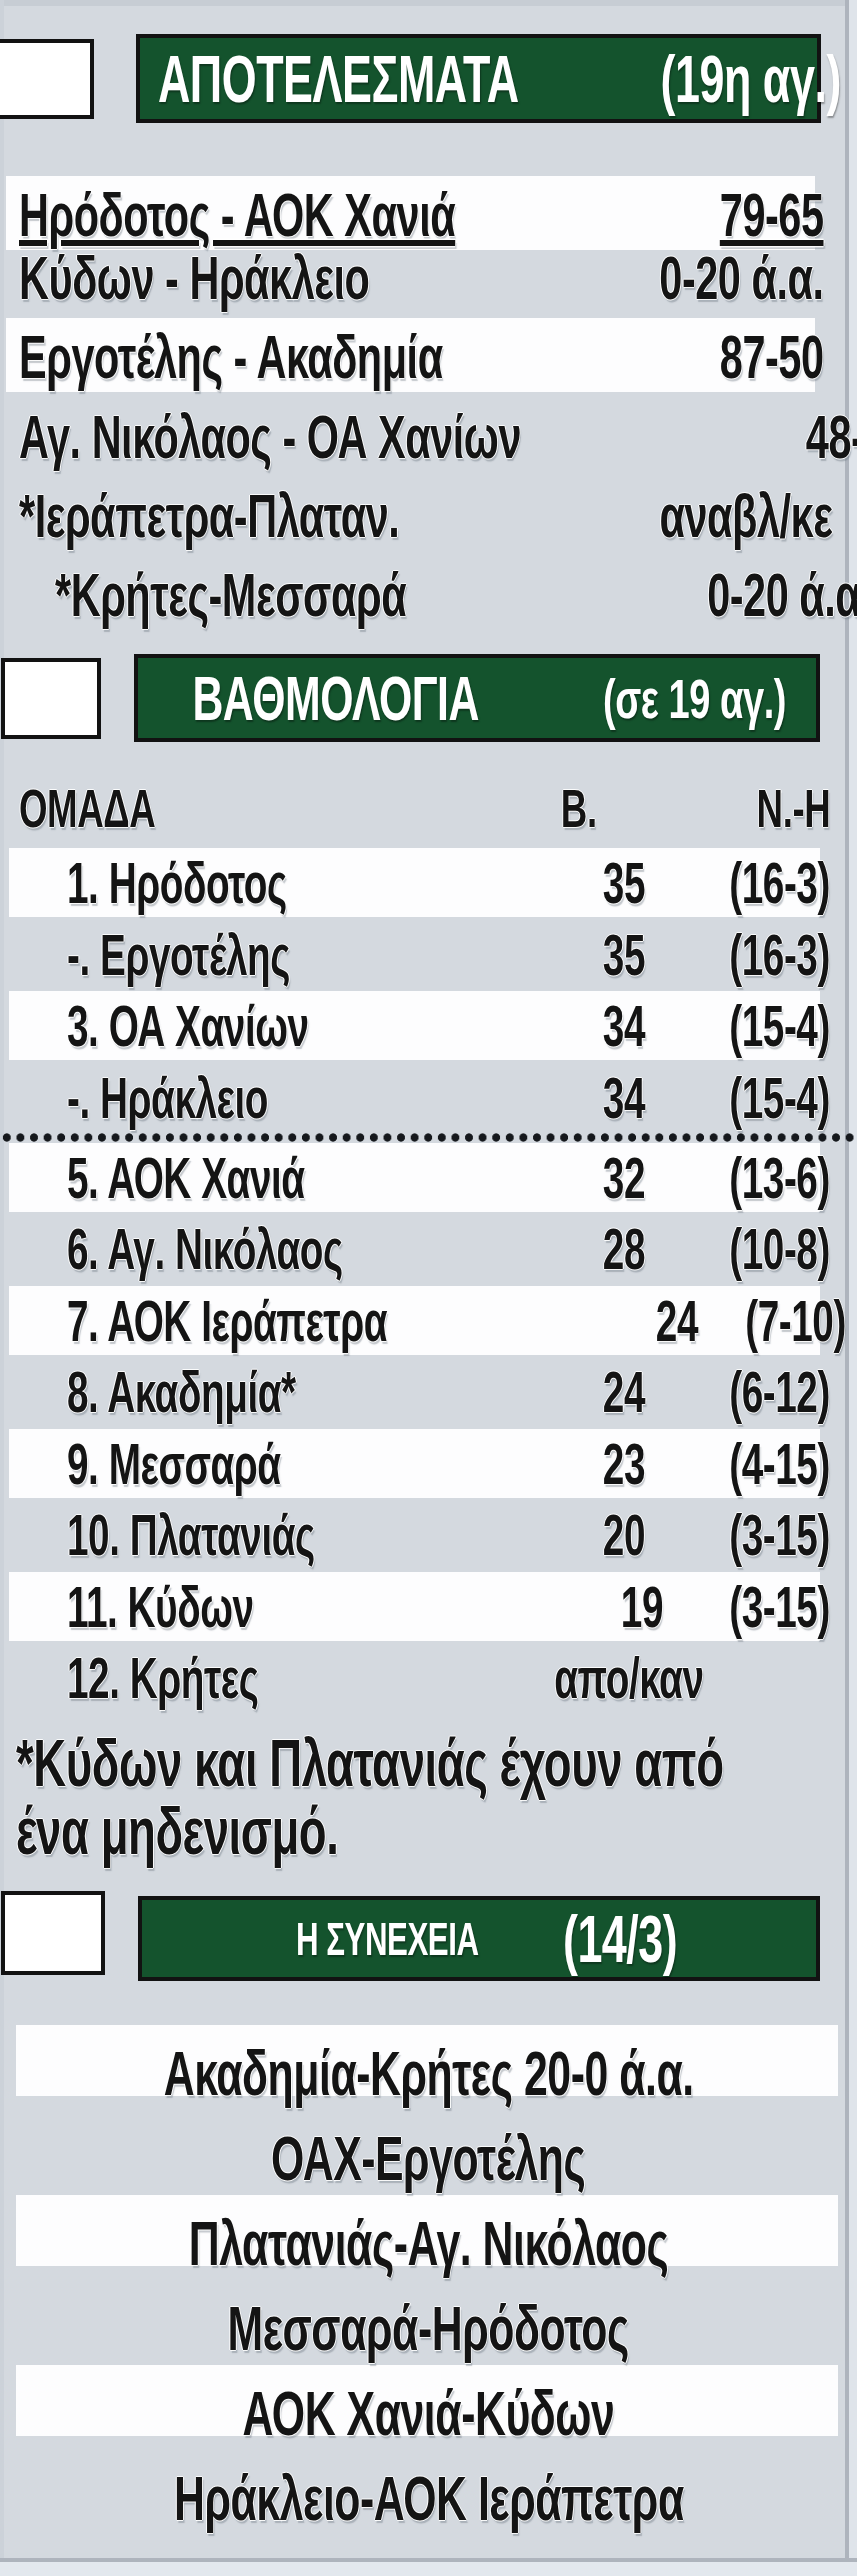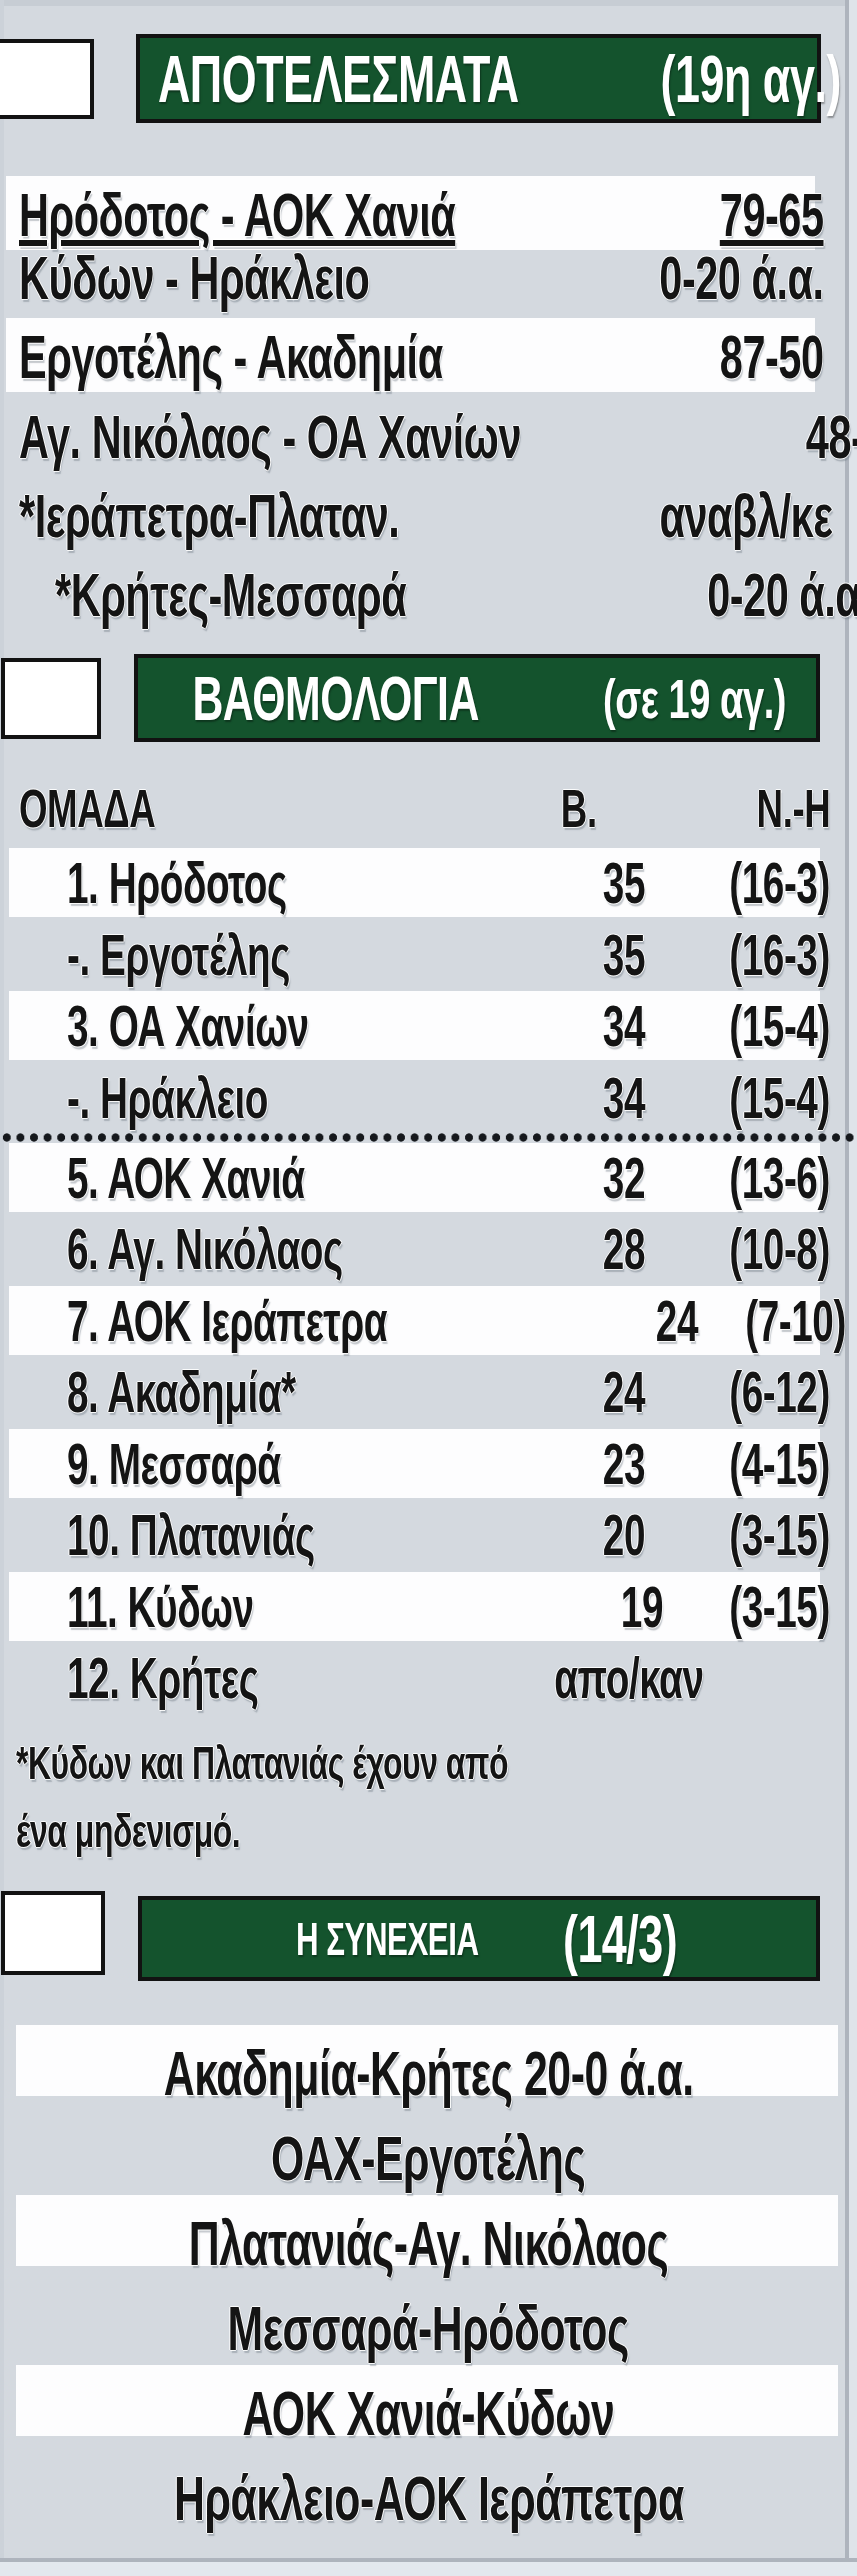--- a/index.html
+++ b/index.html
@@ -57,21 +57,21 @@
   .st-row span, .col-head span{font-size:57px;}
   .col-head{position:absolute;left:0;top:772px;width:857px;height:71px;display:flex;align-items:center;}
   .col-head span{font-size:54px;}
 
   .dotted-divider{
     position:absolute;left:0;top:1133px;width:857px;height:8.6px;
     background-image:radial-gradient(circle,#15181c 3.6px,transparent 4.3px);
     background-size:13.6px 8.6px;background-repeat:repeat-x;background-position:0 50%;
   }
 
-  .footnote{position:absolute;left:15.7px;top:1729px;width:836px;line-height:68px;font-size:47px;}
+  .footnote{position:absolute;left:15.7px;top:1729px;width:836px;line-height:68px;font-size:67px;}
 
   
   .fx-row{position:absolute;left:0;width:857px;height:85px;text-align:center;display:flex;align-items:flex-end;justify-content:center;}
   .fx-row .band{position:absolute;left:15.7px;top:1.4px;width:822px;height:71px;background:#fdfdfe;z-index:0;}
   .fx-row span{position:relative;z-index:1;font-size:63px;}
 </style>
 </head>
 <body>
 
 <div class="page">

